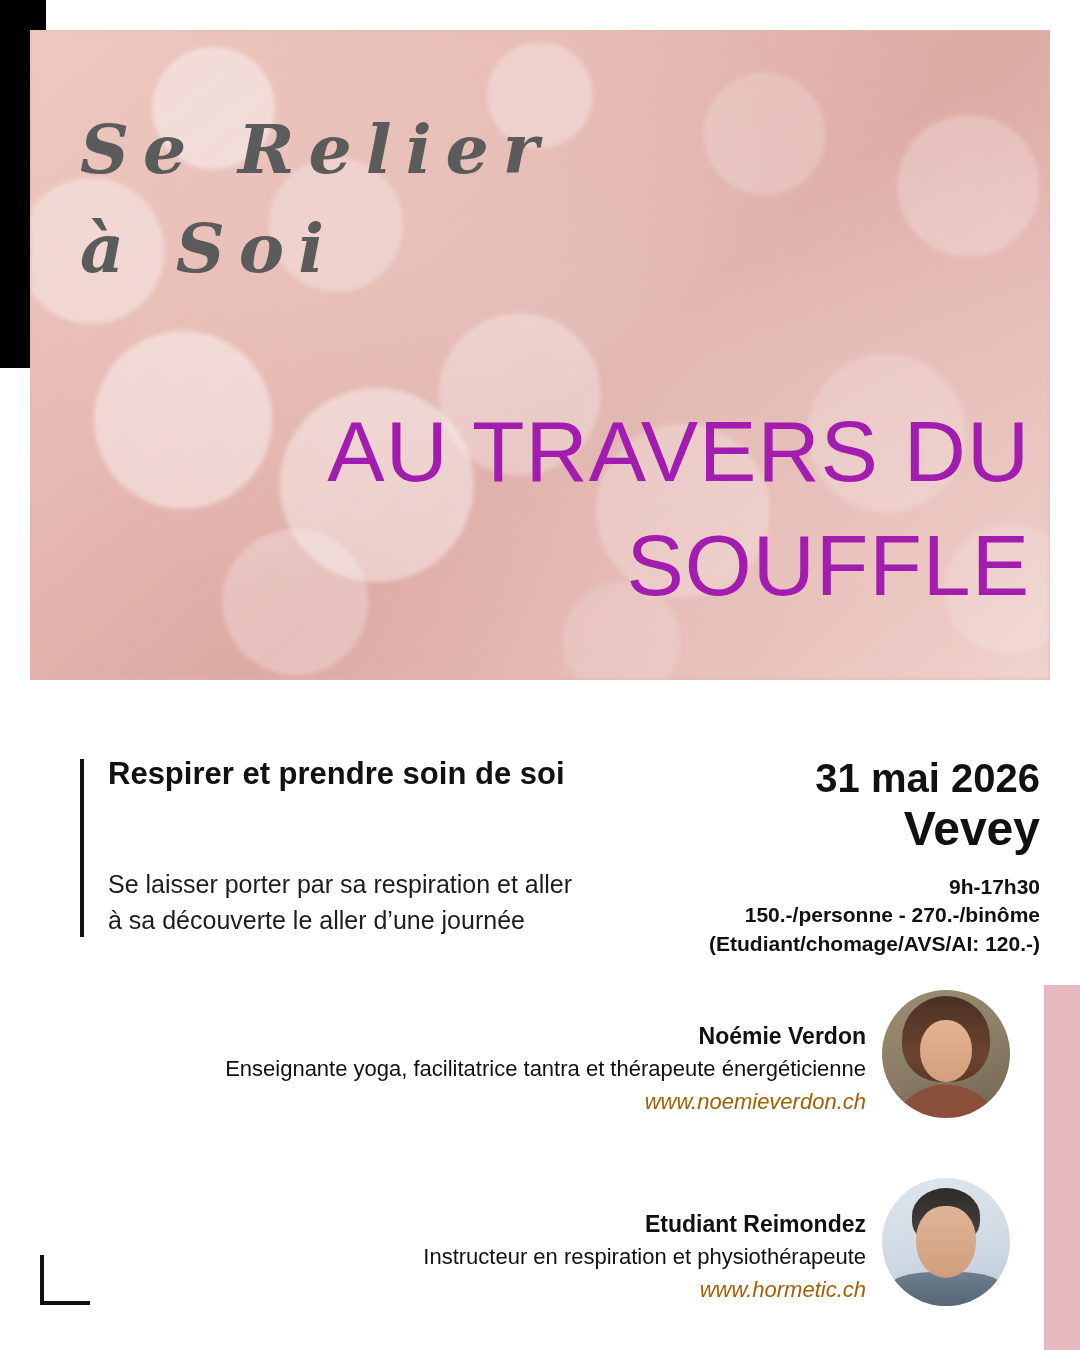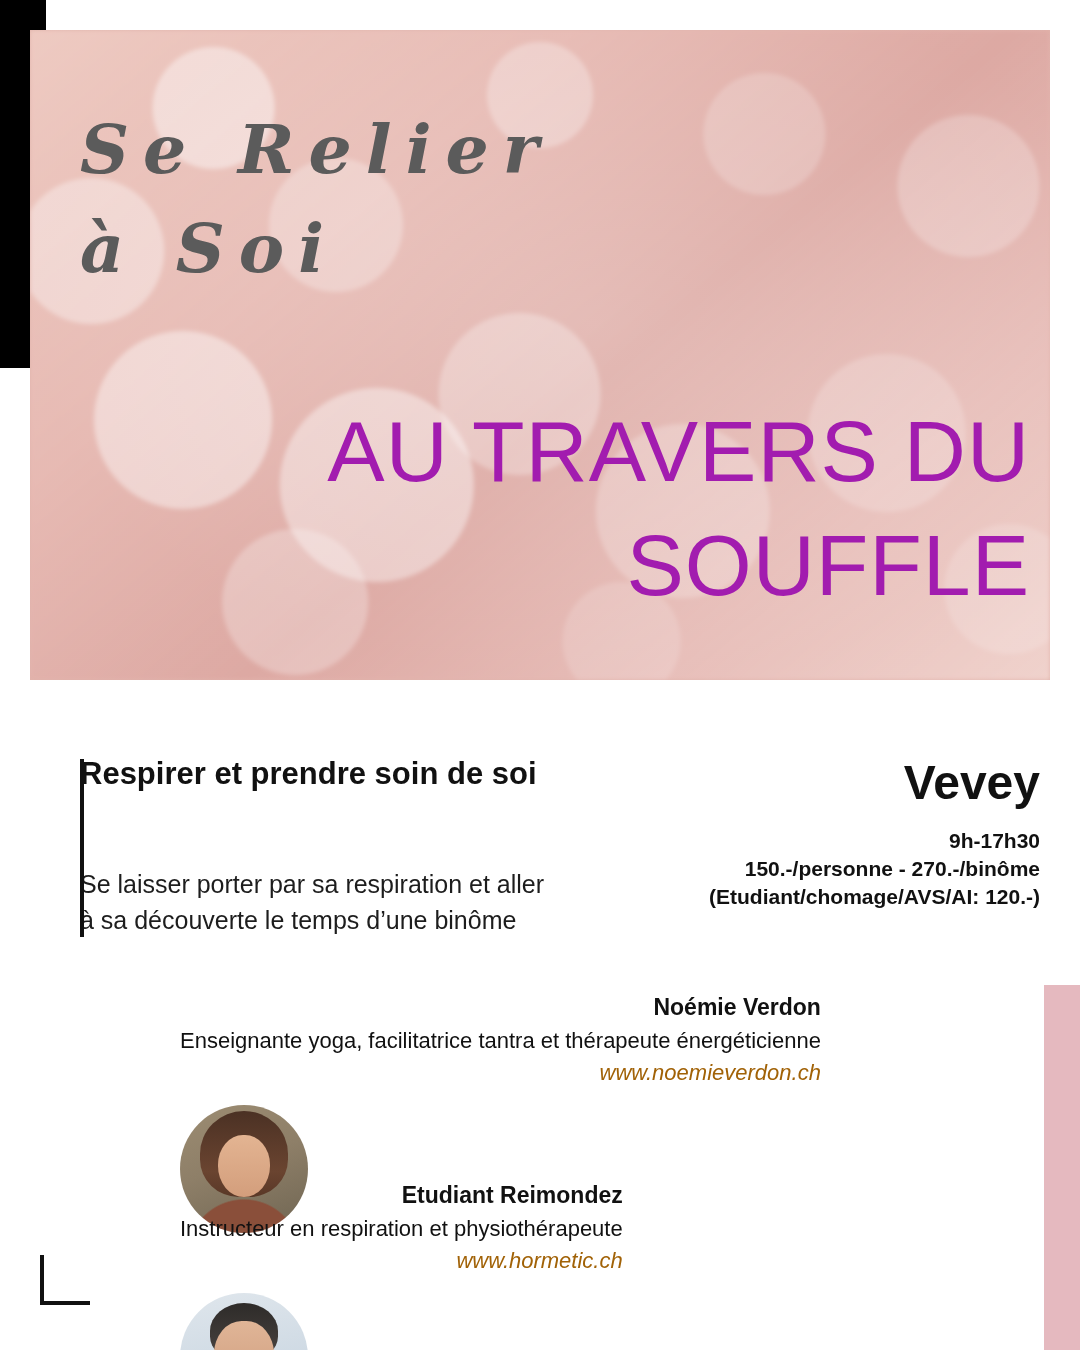--- a/index.html
+++ b/index.html
@@ -118,20 +118,21 @@
     position: absolute;
     left: 80px;
     top: 755px;
     width: 960px;
     display: flex;
     justify-content: space-between;
     align-items: flex-start;
   }
   .mid-left {
     position: relative;
+    padding-left: 28px;
     width: 560px;
   }
   .mid-left::before {
     content: "";
     position: absolute;
     left: 0;
     top: 4px;
     width: 4px;
     height: 178px;
     background: #111111;
@@ -176,24 +177,23 @@
     font-size: 21px;
     font-weight: 700;
     color: #111111;
     line-height: 1.35;
   }
 
   
   .presenter {
     position: absolute;
     display: flex;
-    align-items: flex-start;
+    align-items: flex-end;
     justify-content: flex-end;
     gap: 16px;
-    flex-direction: column;
   }
   .presenter-a { left: 180px; top: 990px; width: 830px; }
   .presenter-b { left: 180px; top: 1178px; width: 830px; }
 
   .presenter-text {
     text-align: right;
   }
   .presenter-name {
     font-size: 23px;
     font-weight: 700;
@@ -293,25 +293,26 @@
   </div>
 
   <div class="title-main">AU TRAVERS DU SOUFFLE</div>
 
   <div class="mid">
 
     <div class="mid-left">
       <p class="mid-headline">Respirer et prendre soin de soi</p>
       <p class="mid-sub">
         <span>Se laisser porter par sa respiration et aller</span><br>
-        <span>à sa découverte le temps d’une binôme</span>
+        <span>à sa découverte le aller d’une journée</span>
       </p>
     </div>
 
     <div class="mid-right">
+      <p class="date">31 mai 2026</p>
       <p class="city">Vevey</p>
       <div class="details">
         <div>9h-17h30</div>
         <div>150.-/personne - 270.-/binôme</div>
         <div>(Etudiant/chomage/AVS/AI: 120.-)</div>
       </div>
     </div>
 
   </div>
 

